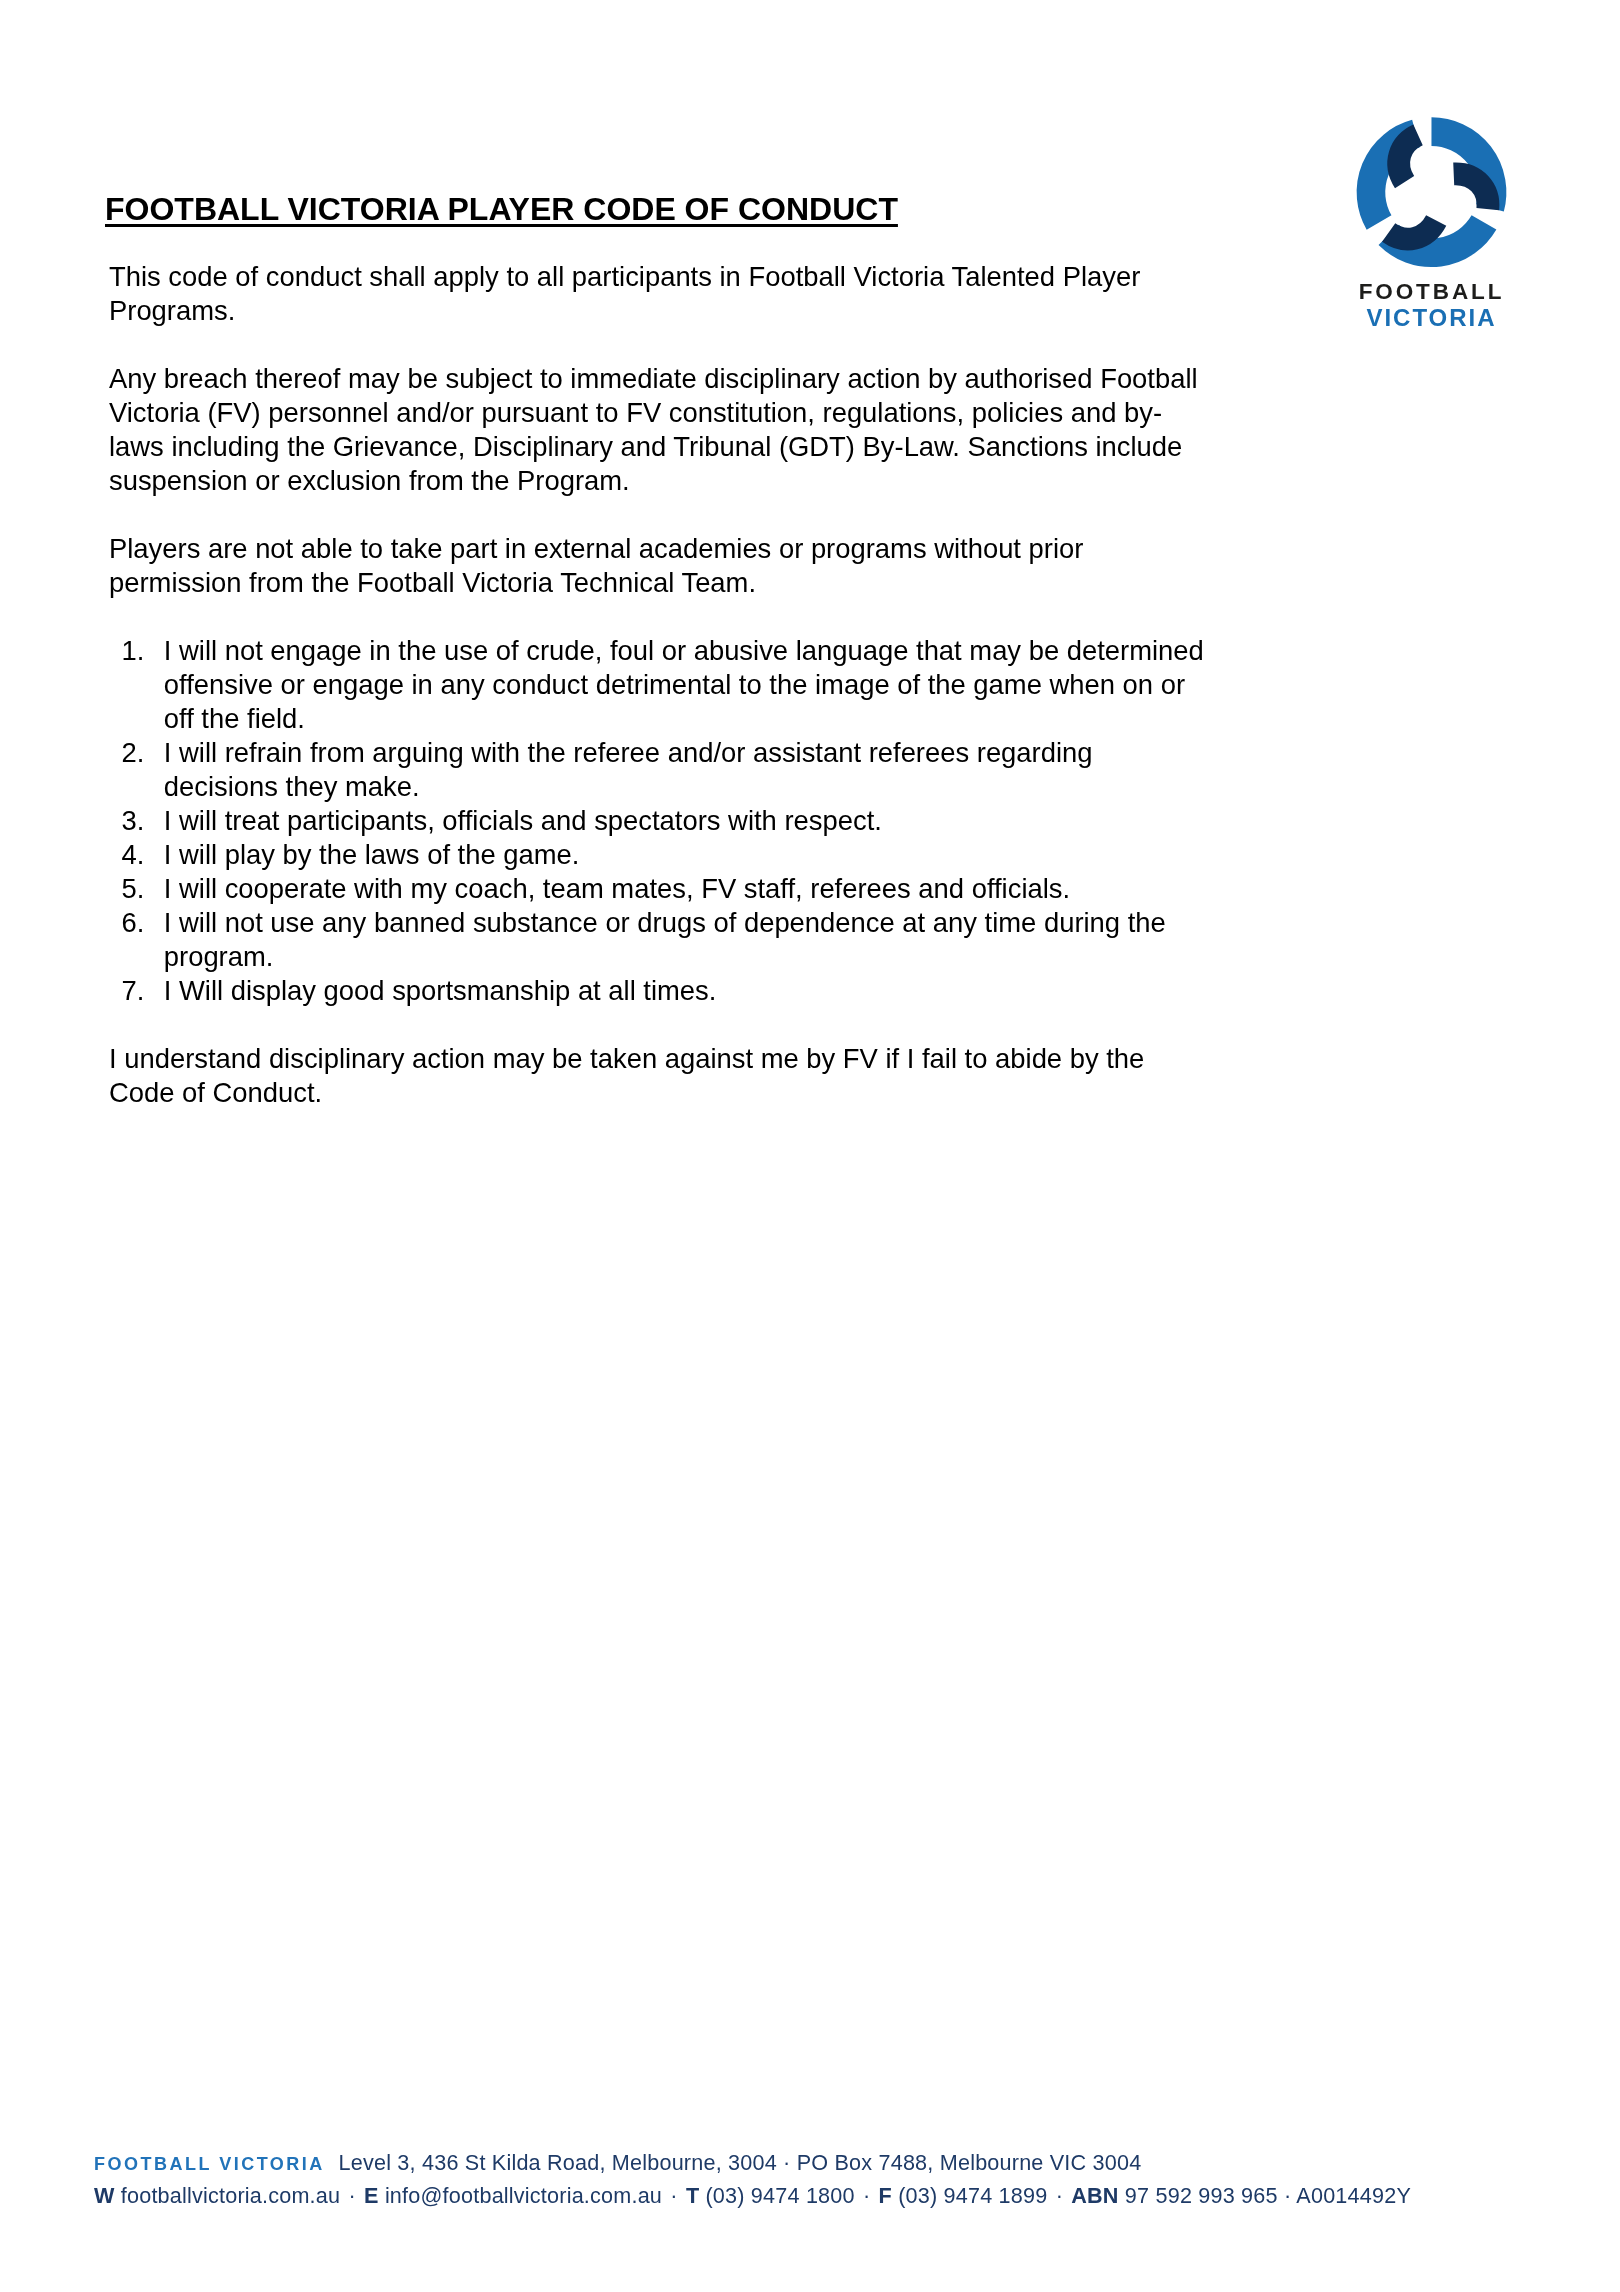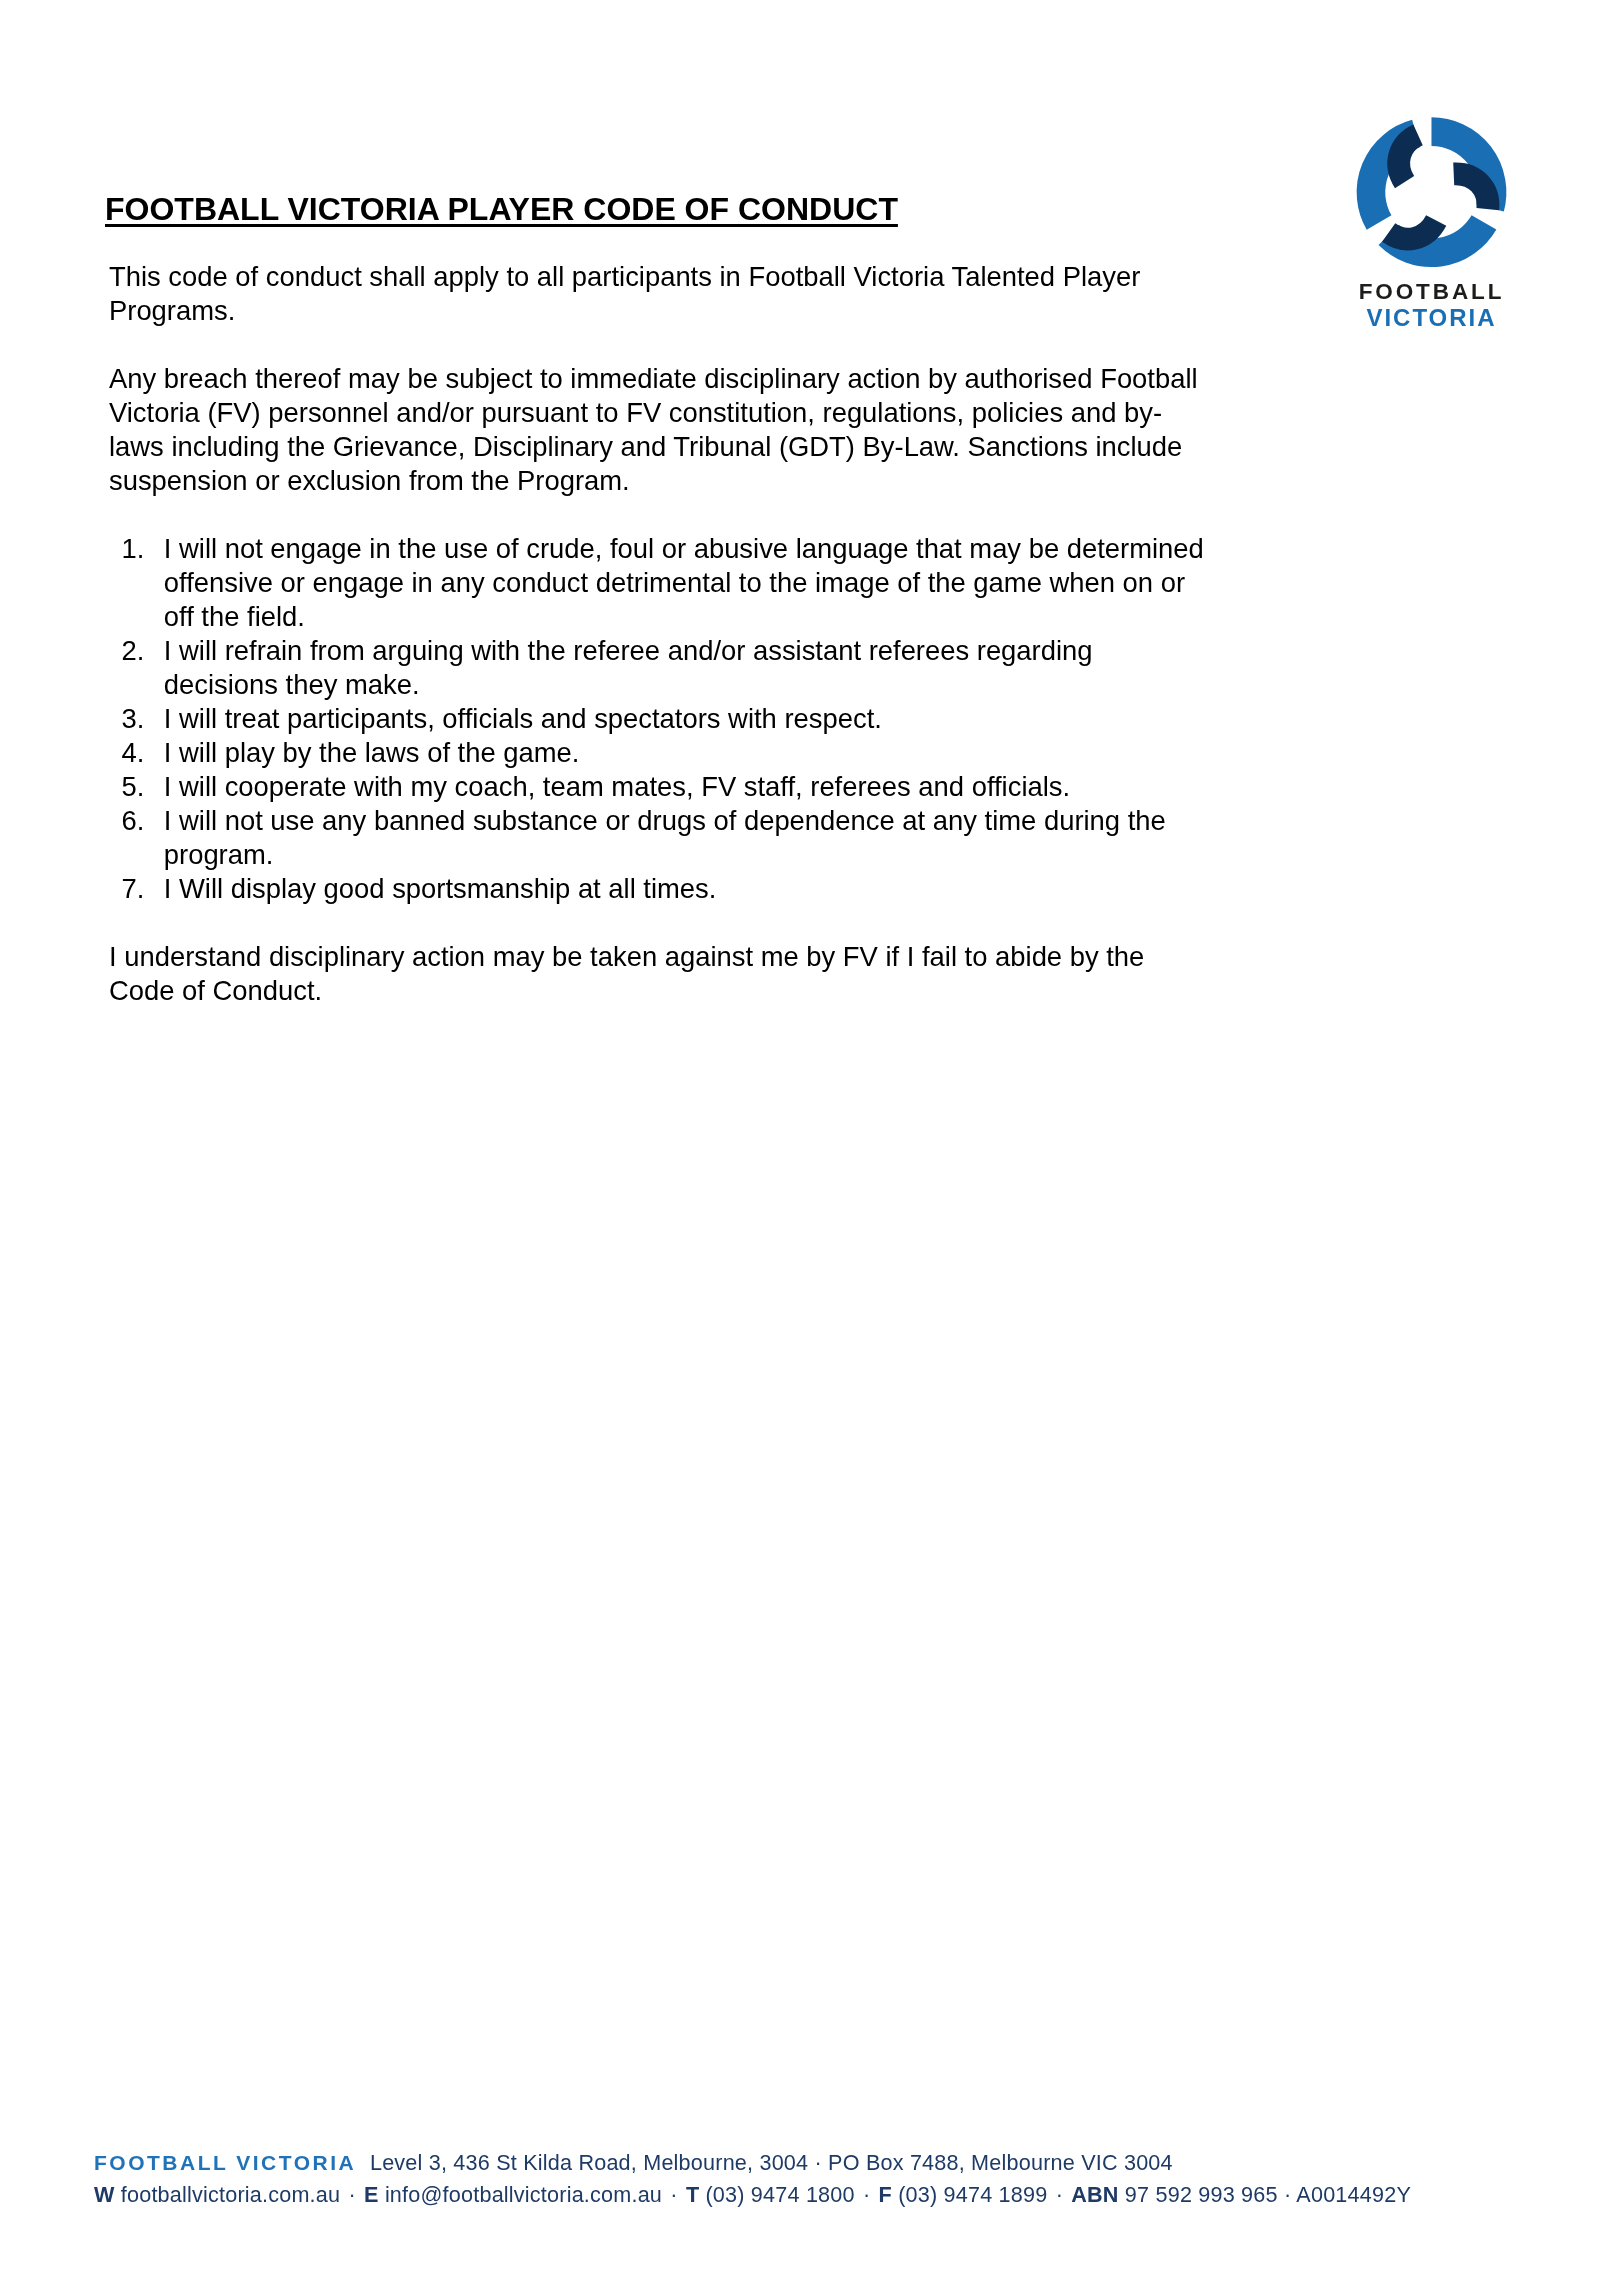--- a/index.html
+++ b/index.html
@@ -93,21 +93,21 @@
     top:2147px;
     width:1431px;
     color:var(--footer_navy);
     font-size:21.6px;
     line-height:32px;
     letter-spacing:0.2px;
   }
   .footer .brand{
     color:var(--footer_blue);
     font-weight:bold;
-    font-size:21px;
+    font-size:18px;
     letter-spacing:2.5px;
     margin-right:13.7px;
   }
   .footer .b{font-weight:bold;}
   .footer .sep{padding:0 2px;}
 </style>
 </head>
 <body>
 
 <div class="page">
@@ -134,20 +134,21 @@
   <div class="content">
 
     <h1 class="doc-title">
       <span>FOOTBALL VICTORIA PLAYER CODE OF CONDUCT</span>
     </h1>
 
     <p>This code of conduct shall apply to all participants in Football Victoria Talented Player Programs.</p>
 
     <p>Any breach thereof may be subject to immediate disciplinary action by authorised Football Victoria (FV) personnel and/or pursuant to FV constitution, regulations, policies and by-laws including the Grievance, Disciplinary and Tribunal (GDT) By-Law. Sanctions include suspension or exclusion from the Program.</p>
 
+    <p>Players are not able to take part in external academies or programs without prior permission from the Football Victoria Technical Team.</p>
 
     <ol>
       <li>I will not engage in the use of crude, foul or abusive language that may be determined offensive or engage in any conduct detrimental to the image of the game when on or off the field.</li>
       <li>I will refrain from arguing with the referee and/or assistant referees regarding decisions they make.</li>
       <li>I will treat participants, officials and spectators with respect.</li>
       <li>I will play by the laws of the game.</li>
       <li>I will cooperate with my coach, team mates, FV staff, referees and officials.</li>
       <li>I will not use any banned substance or drugs of dependence at any time during the program.</li>
       <li>I Will display good sportsmanship at all times.</li>
     </ol>

